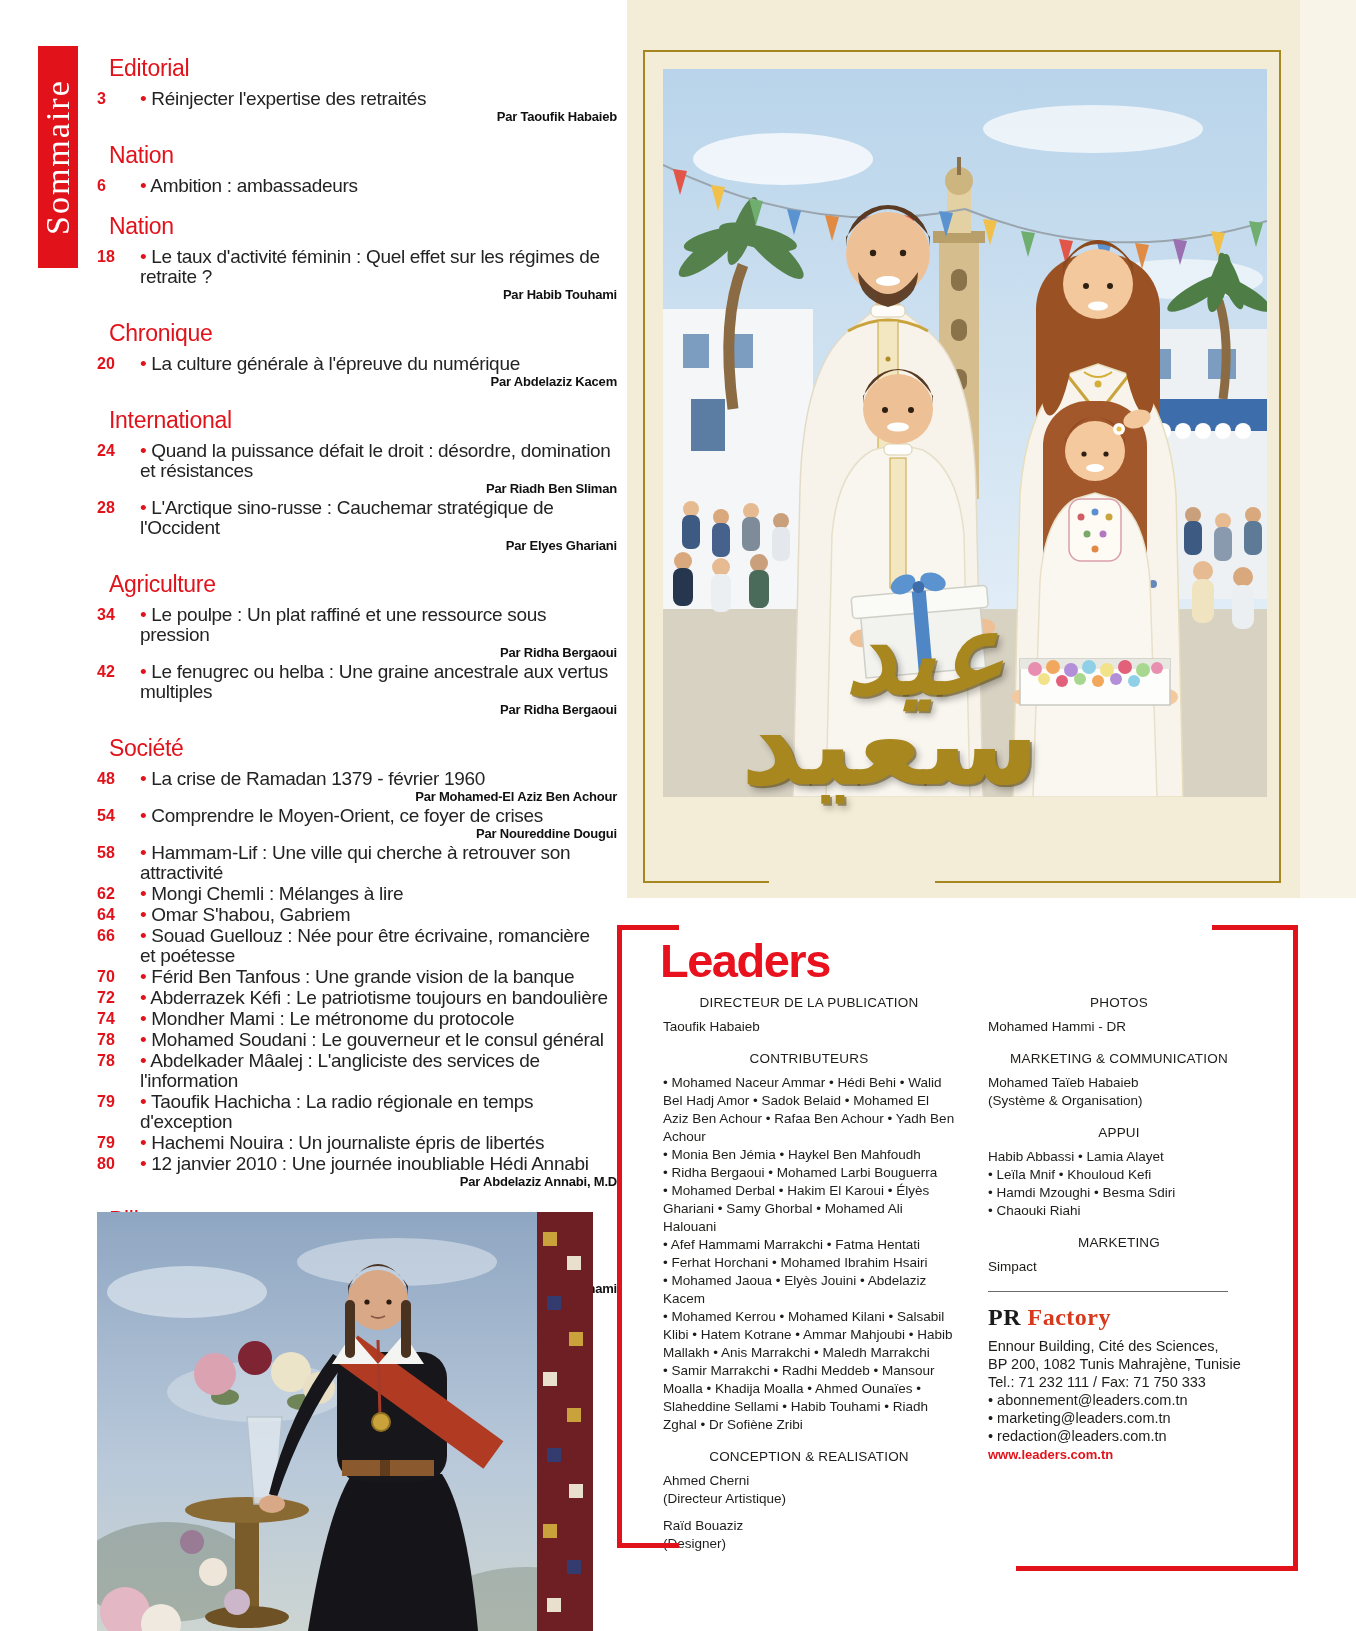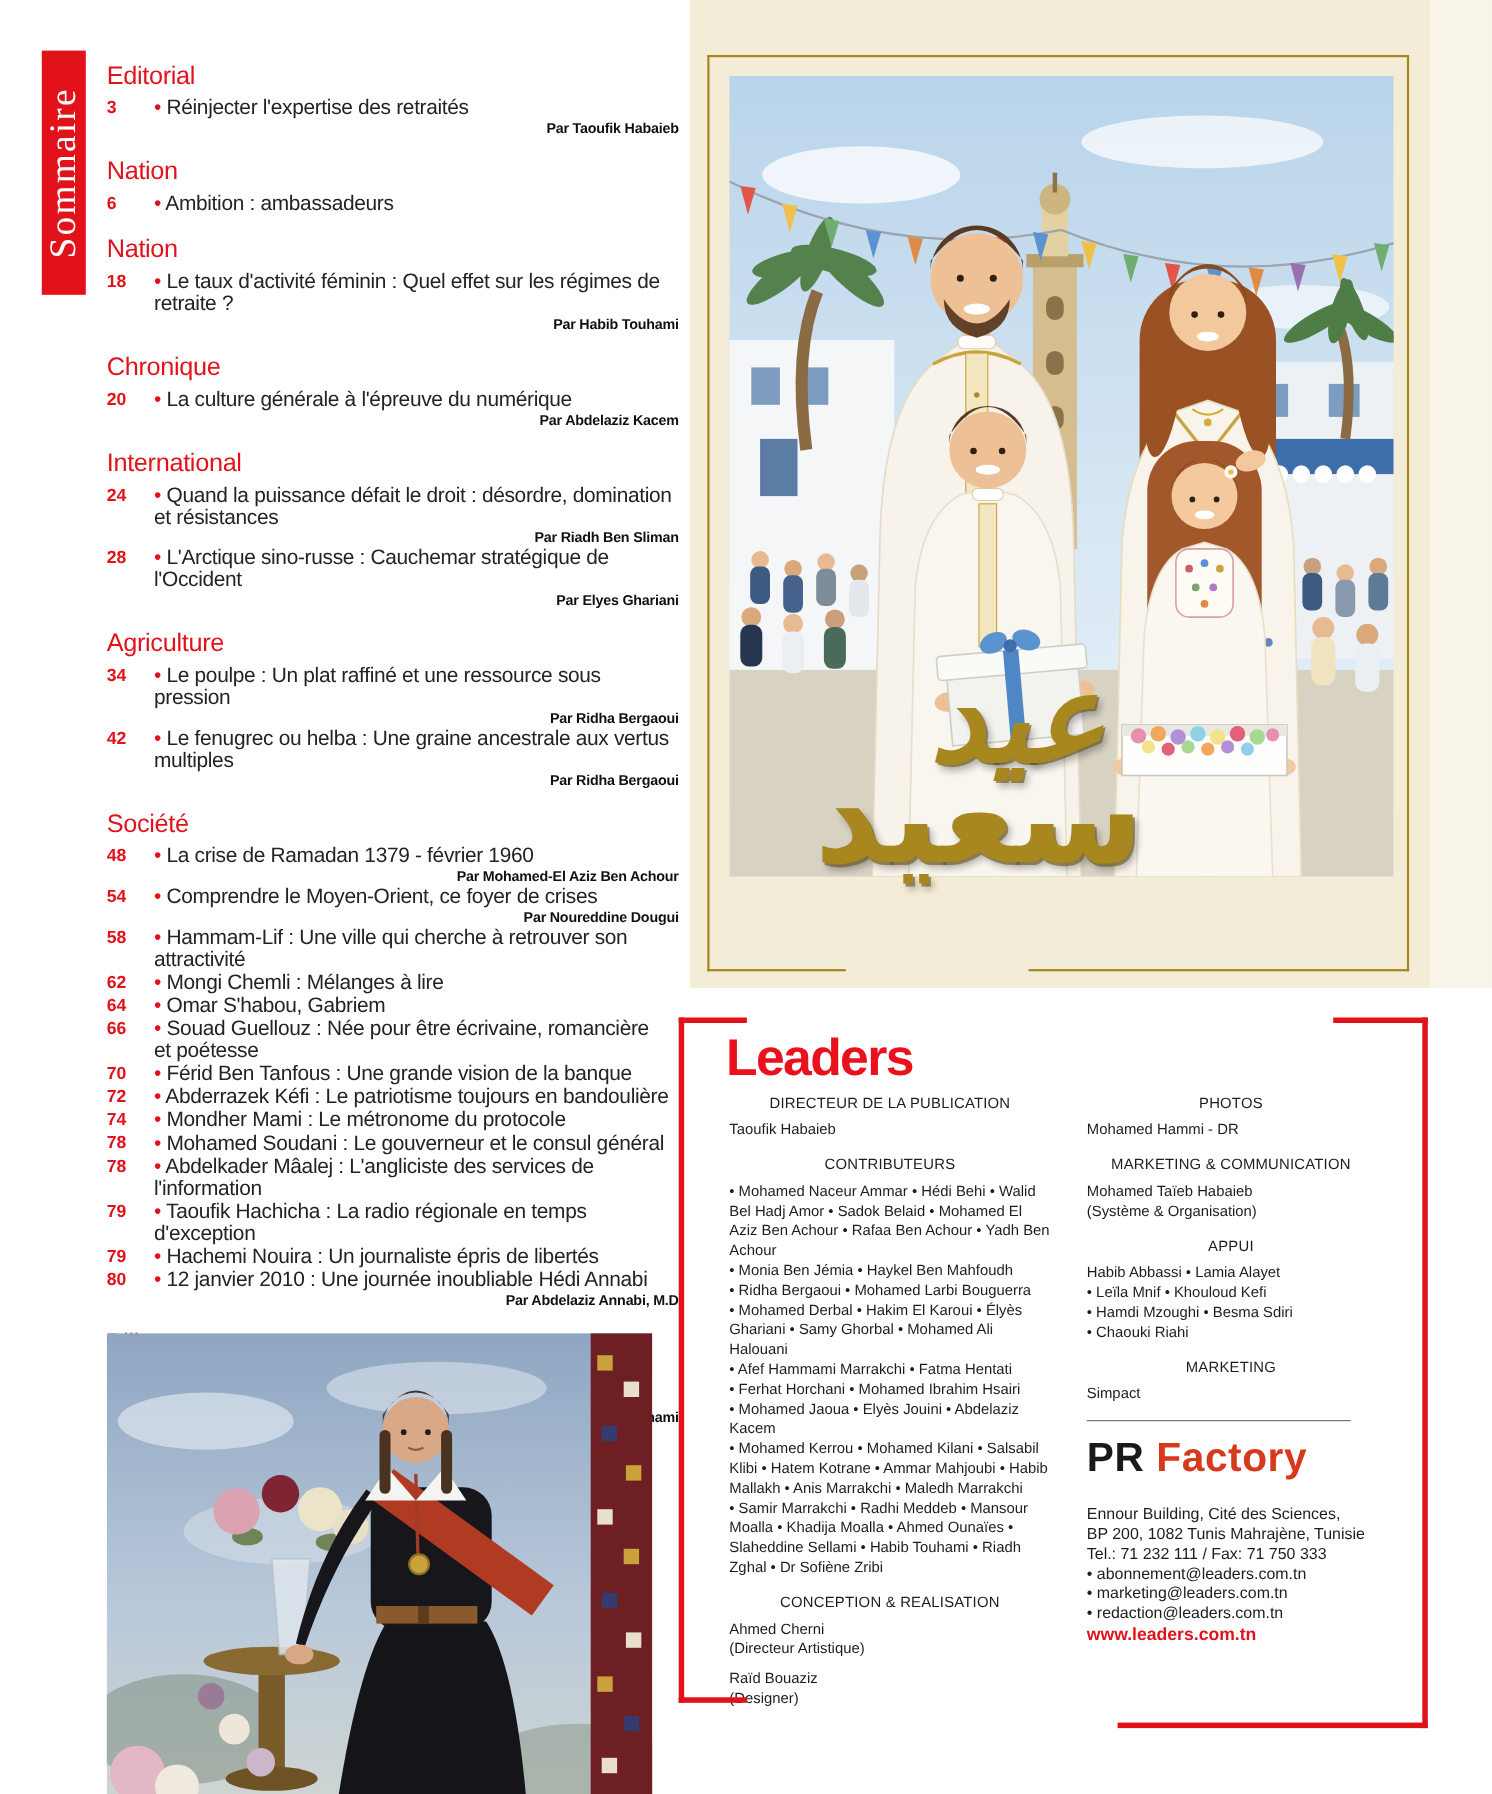--- a/index.html
+++ b/index.html
@@ -8,21 +8,21 @@
        font-family:"Liberation Sans", sans-serif;color:#232323;}
 
   
   .sommaire{position:absolute;left:38px;top:46px;width:40px;height:222px;background:#e2121b;}
   .sommaire span{display:block;width:100%;height:100%;writing-mode:vertical-rl;transform:rotate(180deg);
        color:#fff;font-family:"Liberation Serif", serif;font-size:34px;letter-spacing:2px;
        text-align:center;line-height:40px;}
 
   
   .toc{position:absolute;left:97px;top:50px;width:520px;}
-  .toc-section-title{color:#e2121b;font-size:23px;line-height:28px;margin:16px 0 7px 0;letter-spacing:-0.3px;}
+  .toc-section-title{color:#e2121b;font-size:23px;line-height:28px;margin:16px 0 7px 12px;letter-spacing:-0.3px;}
   .toc-section:first-child .toc-section-title{margin-top:4px;}
   .toc-entry{display:flex;margin-top:1px;}
   .toc-entry-num{width:43px;flex:none;color:#e2121b;font-weight:bold;font-size:16px;line-height:20px;}
   .toc-entry-body{flex:1;}
   .toc-line{font-size:19px;line-height:20px;color:#232323;letter-spacing:-0.3px;}
   .toc-line .bullet{color:#e2121b;}
   .toc-author{font-size:13px;line-height:16px;font-weight:bold;color:#101010;letter-spacing:-0.2px;text-align:right;}
 
   
   .cream-panel{position:absolute;left:627px;top:0;width:729px;height:898px;background:#f3ecd6;}
@@ -54,25 +54,25 @@
   
   .logo{position:absolute;left:660px;top:933px;color:#e8111d;font-size:47px;font-weight:bold;
        letter-spacing:-1.5px;}
   .mast-left{position:absolute;left:663px;top:995px;width:292px;}
   .mast-right{position:absolute;left:988px;top:995px;width:262px;}
   .mast-group{margin-bottom:15px;}
   .mast-heading{font-size:13.5px;color:#1d1d1b;letter-spacing:0.2px;margin-bottom:8px;text-align:center;}
   .mast-line{font-size:13.5px;line-height:18px;color:#1d1d1b;}
   .mast-line:empty{height:9px;}
   .divider{width:240px;height:1px;background:#6b6b6b;margin:4px 0 12px 0;}
-  .prfactory{font-family:Liberation Sans, sans-serif;font-weight:bold;font-size:37px;color:#1a1a1a;
-       margin-bottom:22px;letter-spacing:0.5px;}
+  .prfactory{font-family:Liberation Serif, serif;font-weight:bold;font-size:24px;color:#1a1a1a;
+       margin-bottom:6px;letter-spacing:0.5px;}
   .prfactory .red{color:#d6391c;}
   .pr-line{font-size:14.5px;line-height:18px;color:#1d1d1b;}
-  .pr-web{font-size:16px;font-weight:bold;color:#e2121b;margin-top:2px;}
+  .pr-web{font-size:13px;font-weight:bold;color:#e2121b;margin-top:2px;}
 
   
   .portrait{position:absolute;left:97px;top:1212px;width:496px;height:419px;}
   .portrait svg{display:block;width:100%;height:100%;}
 </style>
 </head>
 <body>
 
 <div class="sommaire">
   <span>Sommaire</span>

